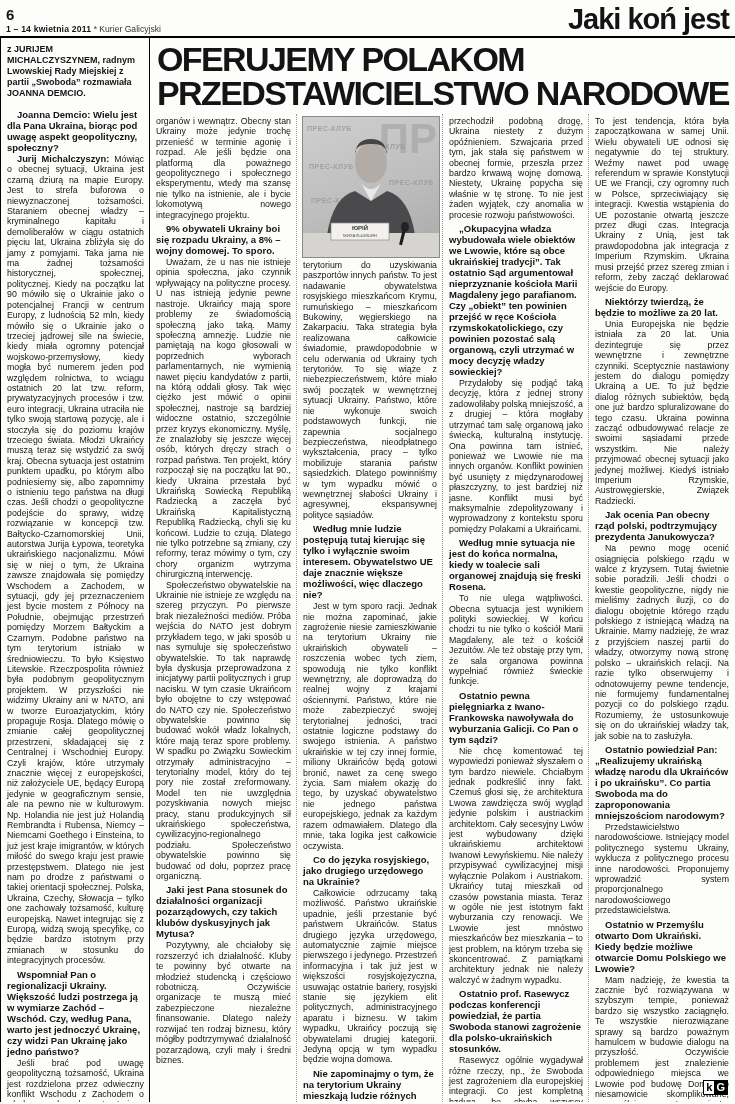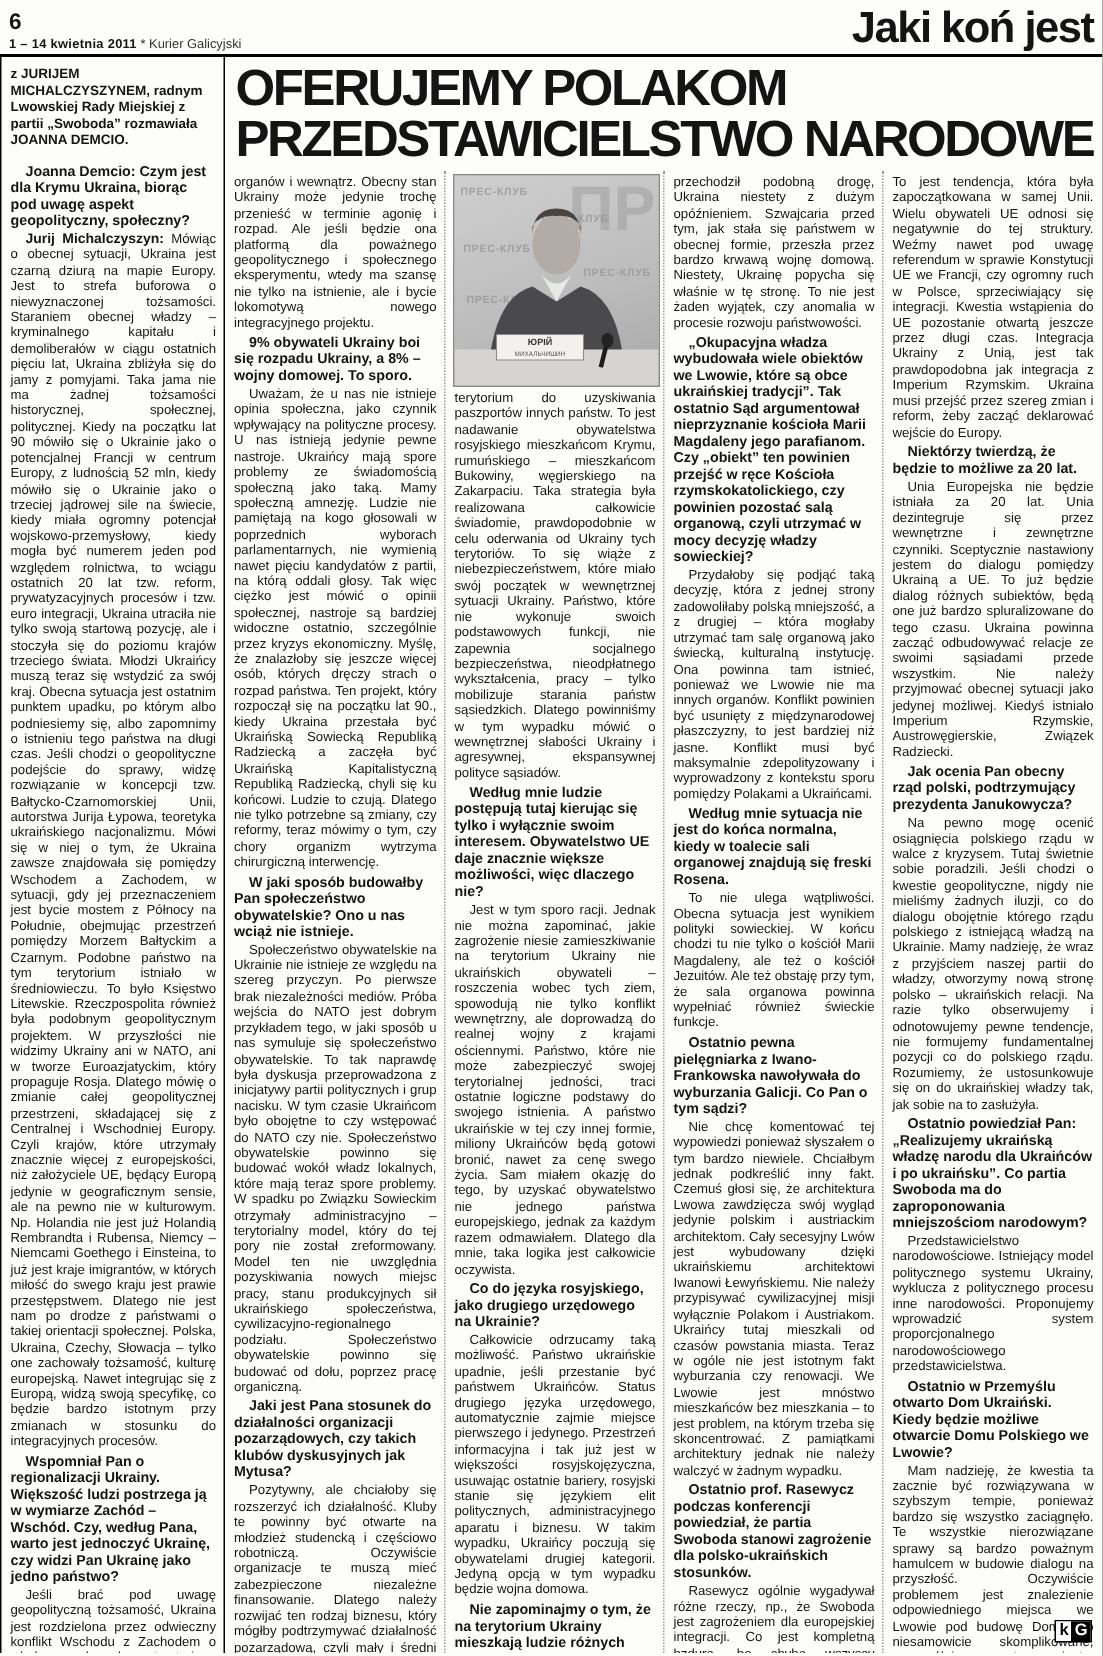--- a/index.html
+++ b/index.html
@@ -65,40 +65,39 @@
       </div>
     </div>
     <div class="right-headline">Jaki koń jest</div>
   </div>
 
   <div class="article">
 
     <div class="intro-col">
       <p class="kicker">z JURIJEM MICHALCZYSZYNEM, radnym Lwowskiej Rady Miejskiej z partii „Swoboda” rozmawiała JOANNA DEMCIO.</p>
       <div>
-          <p class="q">Joanna Demcio: Czym jest dla Krymu Ukraina, biorąc pod uwagę aspekt geopolityczny, społeczny?</p>
+          <p class="q">Joanna Demcio: Wielu jest dla Pana Ukraina, biorąc pod uwagę aspekt geopolityczny, społeczny?</p>
           <p class="a"><b>Jurij Michalczyszyn: </b>Mówiąc o obecnej sytuacji, Ukraina jest czarną dziurą na mapie Europy. Jest to strefa buforowa o niewyznaczonej tożsamości. Staraniem obecnej władzy – kryminalnego kapitału i demoliberałów w ciągu ostatnich pięciu lat, Ukraina zbliżyła się do jamy z pomyjami. Taka jama nie ma żadnej tożsamości historycznej, społecznej, politycznej. Kiedy na początku lat 90 mówiło się o Ukrainie jako o potencjalnej Francji w centrum Europy, z ludnością 52 mln, kiedy mówiło się o Ukrainie jako o trzeciej jądrowej sile na świecie, kiedy miała ogromny potencjał wojskowo-przemysłowy, kiedy mogła być numerem jeden pod względem rolnictwa, to wciągu ostatnich 20 lat tzw. reform, prywatyzacyjnych procesów i tzw. euro integracji, Ukraina utraciła nie tylko swoją startową pozycję, ale i stoczyła się do poziomu krajów trzeciego świata. Młodzi Ukraińcy muszą teraz się wstydzić za swój kraj. Obecna sytuacja jest ostatnim punktem upadku, po którym albo podniesiemy się, albo zapomnimy o istnieniu tego państwa na długi czas. Jeśli chodzi o geopolityczne podejście do sprawy, widzę rozwiązanie w koncepcji tzw. Bałtycko-Czarnomorskiej Unii, autorstwa Jurija Łypowa, teoretyka ukraińskiego nacjonalizmu. Mówi się w niej o tym, że Ukraina zawsze znajdowała się pomiędzy Wschodem a Zachodem, w sytuacji, gdy jej przeznaczeniem jest bycie mostem z Północy na Południe, obejmując przestrzeń pomiędzy Morzem Bałtyckim a Czarnym. Podobne państwo na tym terytorium istniało w średniowieczu. To było Księstwo Litewskie. Rzeczpospolita również była podobnym geopolitycznym projektem. W przyszłości nie widzimy Ukrainy ani w NATO, ani w tworze Euroazjatyckim, który propaguje Rosja. Dlatego mówię o zmianie całej geopolitycznej przestrzeni, składającej się z Centralnej i Wschodniej Europy. Czyli krajów, które utrzymały znacznie więcej z europejskości, niż założyciele UE, będący Europą jedynie w geograficznym sensie, ale na pewno nie w kulturowym. Np. Holandia nie jest już Holandią Rembrandta i Rubensa, Niemcy – Niemcami Goethego i Einsteina, to już jest kraje imigrantów, w których miłość do swego kraju jest prawie przestępstwem. Dlatego nie jest nam po drodze z państwami o takiej orientacji społecznej. Polska, Ukraina, Czechy, Słowacja – tylko one zachowały tożsamość, kulturę europejską. Nawet integrując się z Europą, widzą swoją specyfikę, co będzie bardzo istotnym przy zmianach w stosunku do integracyjnych procesów.</p>
           <p class="q">Wspomniał Pan o regionalizacji Ukrainy. Większość ludzi postrzega ją w wymiarze Zachód – Wschód. Czy, według Pana, warto jest jednoczyć Ukrainę, czy widzi Pan Ukrainę jako jedno państwo?</p>
           <p class="a">Jeśli brać pod uwagę geopolityczną tożsamość, Ukraina jest rozdzielona przez odwieczny konflikt Wschodu z Zachodem o władzę nad całym terytorium. Gdyby udało się uniknąć tego konfliktu, poprzez sojusz z Polską, Czechami, Białorusią czy Turcją, problem wewnętrzny kraju byłby uregulowany. Problem regionalny z pewnością byłby osłabiony. Tak więc wiele zależy od zewnętrznego czynnika. Jedność Ukrainy jest możliwa, poprzez przemyślenie misji kraju na</p>
         </div>
     </div>
 
     <div class="main">
       <div class="headline">
         <div>OFERUJEMY POLAKOM</div>
         <div>PRZEDSTAWICIELSTWO NARODOWE</div>
       </div>
 
       <div class="cols">
 
         <div class="col">
             <p class="cont">organów i wewnątrz. Obecny stan Ukrainy może jedynie trochę przenieść w terminie agonię i rozpad. Ale jeśli będzie ona platformą dla poważnego geopolitycznego i społecznego eksperymentu, wtedy ma szansę nie tylko na istnienie, ale i bycie lokomotywą nowego integracyjnego projektu.</p>
             <p class="q">9% obywateli Ukrainy boi się rozpadu Ukrainy, a 8% – wojny domowej. To sporo.</p>
             <p class="a">Uważam, że u nas nie istnieje opinia społeczna, jako czynnik wpływający na polityczne procesy. U nas istnieją jedynie pewne nastroje. Ukraińcy mają spore problemy ze świadomością społeczną jako taką. Mamy społeczną amnezję. Ludzie nie pamiętają na kogo głosowali w poprzednich wyborach parlamentarnych, nie wymienią nawet pięciu kandydatów z partii, na którą oddali głosy. Tak więc ciężko jest mówić o opinii społecznej, nastroje są bardziej widoczne ostatnio, szczególnie przez kryzys ekonomiczny. Myślę, że znalazłoby się jeszcze więcej osób, których dręczy strach o rozpad państwa. Ten projekt, który rozpoczął się na początku lat 90., kiedy Ukraina przestała być Ukraińską Sowiecką Republiką Radziecką a zaczęła być Ukraińską Kapitalistyczną Republiką Radziecką, chyli się ku końcowi. Ludzie to czują. Dlatego nie tylko potrzebne są zmiany, czy reformy, teraz mówimy o tym, czy chory organizm wytrzyma chirurgiczną interwencję.</p>
-            <p class="q">W jaki sposób budowałby Pan społeczeństwo obywatelskie? Ono u nas wciąż nie istnieje.</p>
             <p class="a">Społeczeństwo obywatelskie na Ukrainie nie istnieje ze względu na szereg przyczyn. Po pierwsze brak niezależności mediów. Próba wejścia do NATO jest dobrym przykładem tego, w jaki sposób u nas symuluje się społeczeństwo obywatelskie. To tak naprawdę była dyskusja przeprowadzona z inicjatywy partii politycznych i grup nacisku. W tym czasie Ukraińcom było obojętne to czy wstępować do NATO czy nie. Społeczeństwo obywatelskie powinno się budować wokół władz lokalnych, które mają teraz spore problemy. W spadku po Związku Sowieckim otrzymały administracyjno – terytorialny model, który do tej pory nie został zreformowany. Model ten nie uwzględnia pozyskiwania nowych miejsc pracy, stanu produkcyjnych sił ukraińskiego społeczeństwa, cywilizacyjno-regionalnego podziału. Społeczeństwo obywatelskie powinno się budować od dołu, poprzez pracę organiczną.</p>
             <p class="q">Jaki jest Pana stosunek do działalności organizacji pozarządowych, czy takich klubów dyskusyjnych jak Mytusa?</p>
             <p class="a">Pozytywny, ale chciałoby się rozszerzyć ich działalność. Kluby te powinny być otwarte na młodzież studencką i częściowo robotniczą. Oczywiście organizacje te muszą mieć zabezpieczone niezależne finansowanie. Dlatego należy rozwijać ten rodzaj biznesu, który mógłby podtrzymywać działalność pozarządową, czyli mały i średni biznes.</p>
           </div>
 
         <div class="col">
           <div class="photo">
             <span class="wm-big">ПР</span>
             <span class="wm" style="left:4px;top:8px;">ПРЕС-КЛУБ</span>
             <span class="wm" style="left:58px;top:26px;">ПРЕС-КЛУБ</span>

